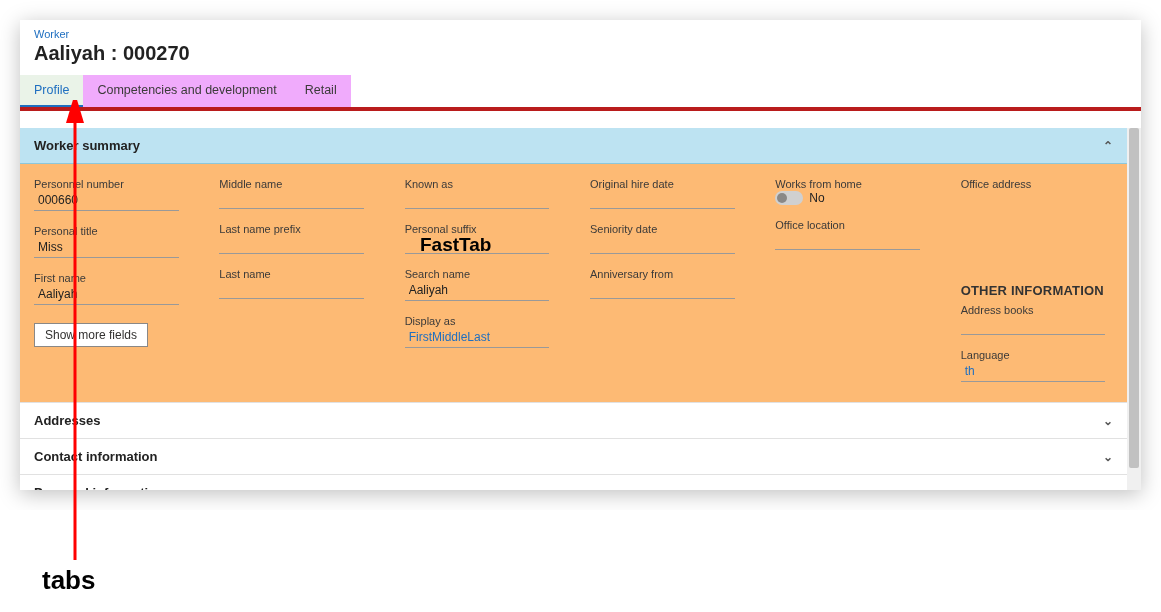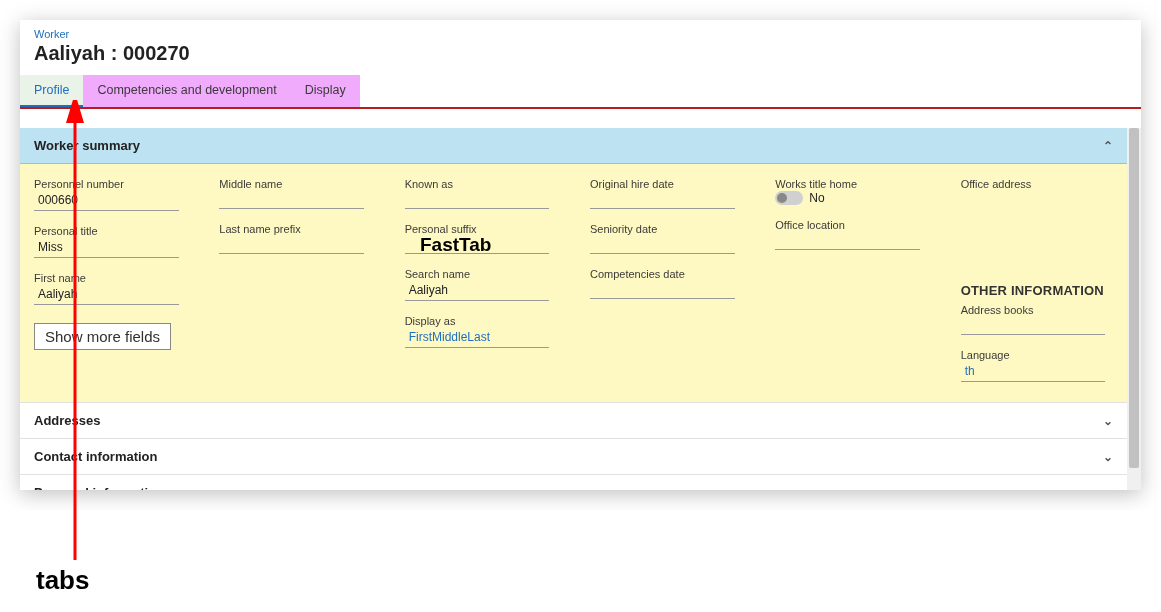--- a/index.html
+++ b/index.html
@@ -25,21 +25,21 @@
     .page-title {
       font-size: 20px;
       font-weight: 600;
       padding: 2px 14px 10px 14px;
       color: #222;
     }
     .tabs-row {
       display: flex;
       gap: 0;
       padding: 0;
-      border-bottom: 2px solid #b91c1c;
+      border-bottom: 4px solid #b91c1c;
     }
     .tab {
       font-size: 12.5px;
       padding: 8px 14px;
       color: #3b3a39;
       cursor: pointer;
       border-bottom: 2px solid transparent;
       position: relative;
     }
     .tab.active {
@@ -69,21 +69,21 @@
       font-size: 13px;
       font-weight: 600;
       cursor: pointer;
       color: #222;
     }
     .fasttab.expanded .fasttab-header {
       background: #bde3f2;
       border-bottom: 1px solid #8cc7db;
     }
     .fasttab-body {
-      background: #fef9c3;
+      background: #fdba74;
       padding: 14px 14px 6px 14px;
       display: flex;
       gap: 33px;
     }
     .col {
       flex: 1;
       min-width: 140px;
     }
     .field {
       margin-bottom: 14px;
@@ -136,21 +136,21 @@
       border-radius: 50%;
       background: #8a8886;
     }
     .toggle-label {
       font-size: 12px;
       color: #222;
     }
     .show-more {
       background: #fff;
       border: 1px solid #8a8886;
-      font-size: 15px;
+      font-size: 12px;
       padding: 4px 10px;
       cursor: pointer;
       color: #323130;
       margin-top: 4px;
     }
     .chevron {
       font-size: 12px;
       color: #555;
     }
     .annotation-fasttab {
@@ -191,21 +191,21 @@
 </head>
 <body>
 
 <div class="window">
   <div class="breadcrumb">Worker</div>
   <div class="page-title">Aaliyah : 000270</div>
 
   <div class="tabs-row">
     <div class="tab active">Profile</div>
     <div class="tab green">Competencies and development</div>
-    <div class="tab green">Display</div>
+    <div class="tab green">Retail</div>
   </div>
 
   <div class="scroll-strip">
     <div class="scroll-thumb" style="top:0; height:340px;"></div>
   </div>
 
   <div class="content-scroll" style="overflow:hidden; right:14px;">
 
     <div class="fasttab expanded">
       <div class="fasttab-header">
@@ -232,20 +232,24 @@
 
         <div class="col">
           <div class="field">
             <span class="field-label">Middle name</span>
             <span class="field-value"></span>
           </div>
           <div class="field">
             <span class="field-label">Last name prefix</span>
             <span class="field-value"></span>
           </div>
+          <div class="field">
+            <span class="field-label">Last name</span>
+            <span class="field-value"></span>
+          </div>
         </div>
 
         <div class="col">
           <div class="field">
             <span class="field-label">Known as</span>
             <span class="field-value"></span>
           </div>
           <div class="field">
             <span class="field-label">Personal suffix</span>
             <span class="field-value"></span>
@@ -263,28 +267,28 @@
         <div class="col">
           <div class="field">
             <span class="field-label">Original hire date</span>
             <span class="field-value"></span>
           </div>
           <div class="field">
             <span class="field-label">Seniority date</span>
             <span class="field-value"></span>
           </div>
           <div class="field">
-            <span class="field-label">Competencies date</span>
-            <span class="field-value"></span>
-          </div>
-        </div>
-
-        <div class="col">
-          <div class="field">
-            <span class="field-label">Works title home</span>
+            <span class="field-label">Anniversary from</span>
+            <span class="field-value"></span>
+          </div>
+        </div>
+
+        <div class="col">
+          <div class="field">
+            <span class="field-label">Works from home</span>
             <div class="toggle-row" style="border-bottom:none;">
               <div class="toggle-pill"></div>
               <span class="toggle-label">No</span>
             </div>
           </div>
           <div class="field">
             <span class="field-label">Office location</span>
             <span class="field-value"></span>
           </div>
         </div>
@@ -338,13 +342,13 @@
 
 <svg class="arrow" style="left:60px; top:100px;" width="30" height="470">
   <defs>
     <marker id="ah" markerWidth="10" markerHeight="10" refX="5" refY="3" orient="auto">
       <polygon points="0,0 10,3 0,6" fill="#ff0000"></polygon>
     </marker>
   </defs>
   <line x1="15" y1="460" x2="15" y2="8" stroke="#ff0000" stroke-width="3" marker-end="url(#ah)"></line>
 </svg>
 
-<div class="annotation-tabs-label" style="left:36px; top:565px;">tabs</div>
+<div class="annotation-tabs-label" style="left:42px; top:565px;">tabs</div>
 
 </body></html>

